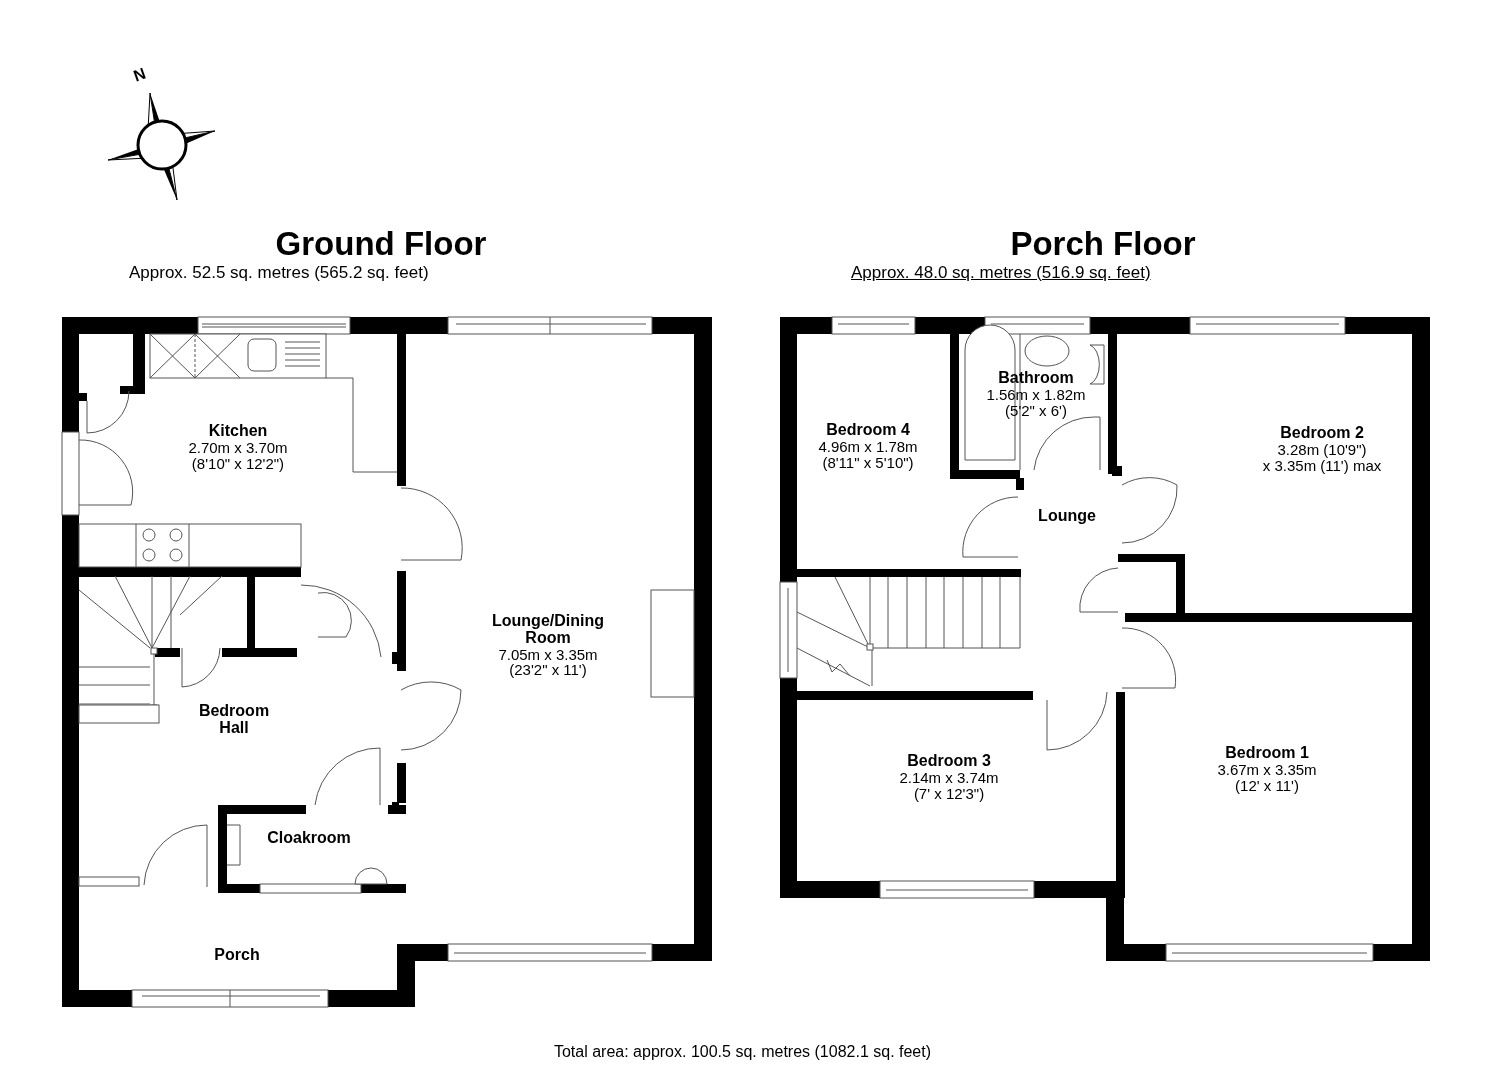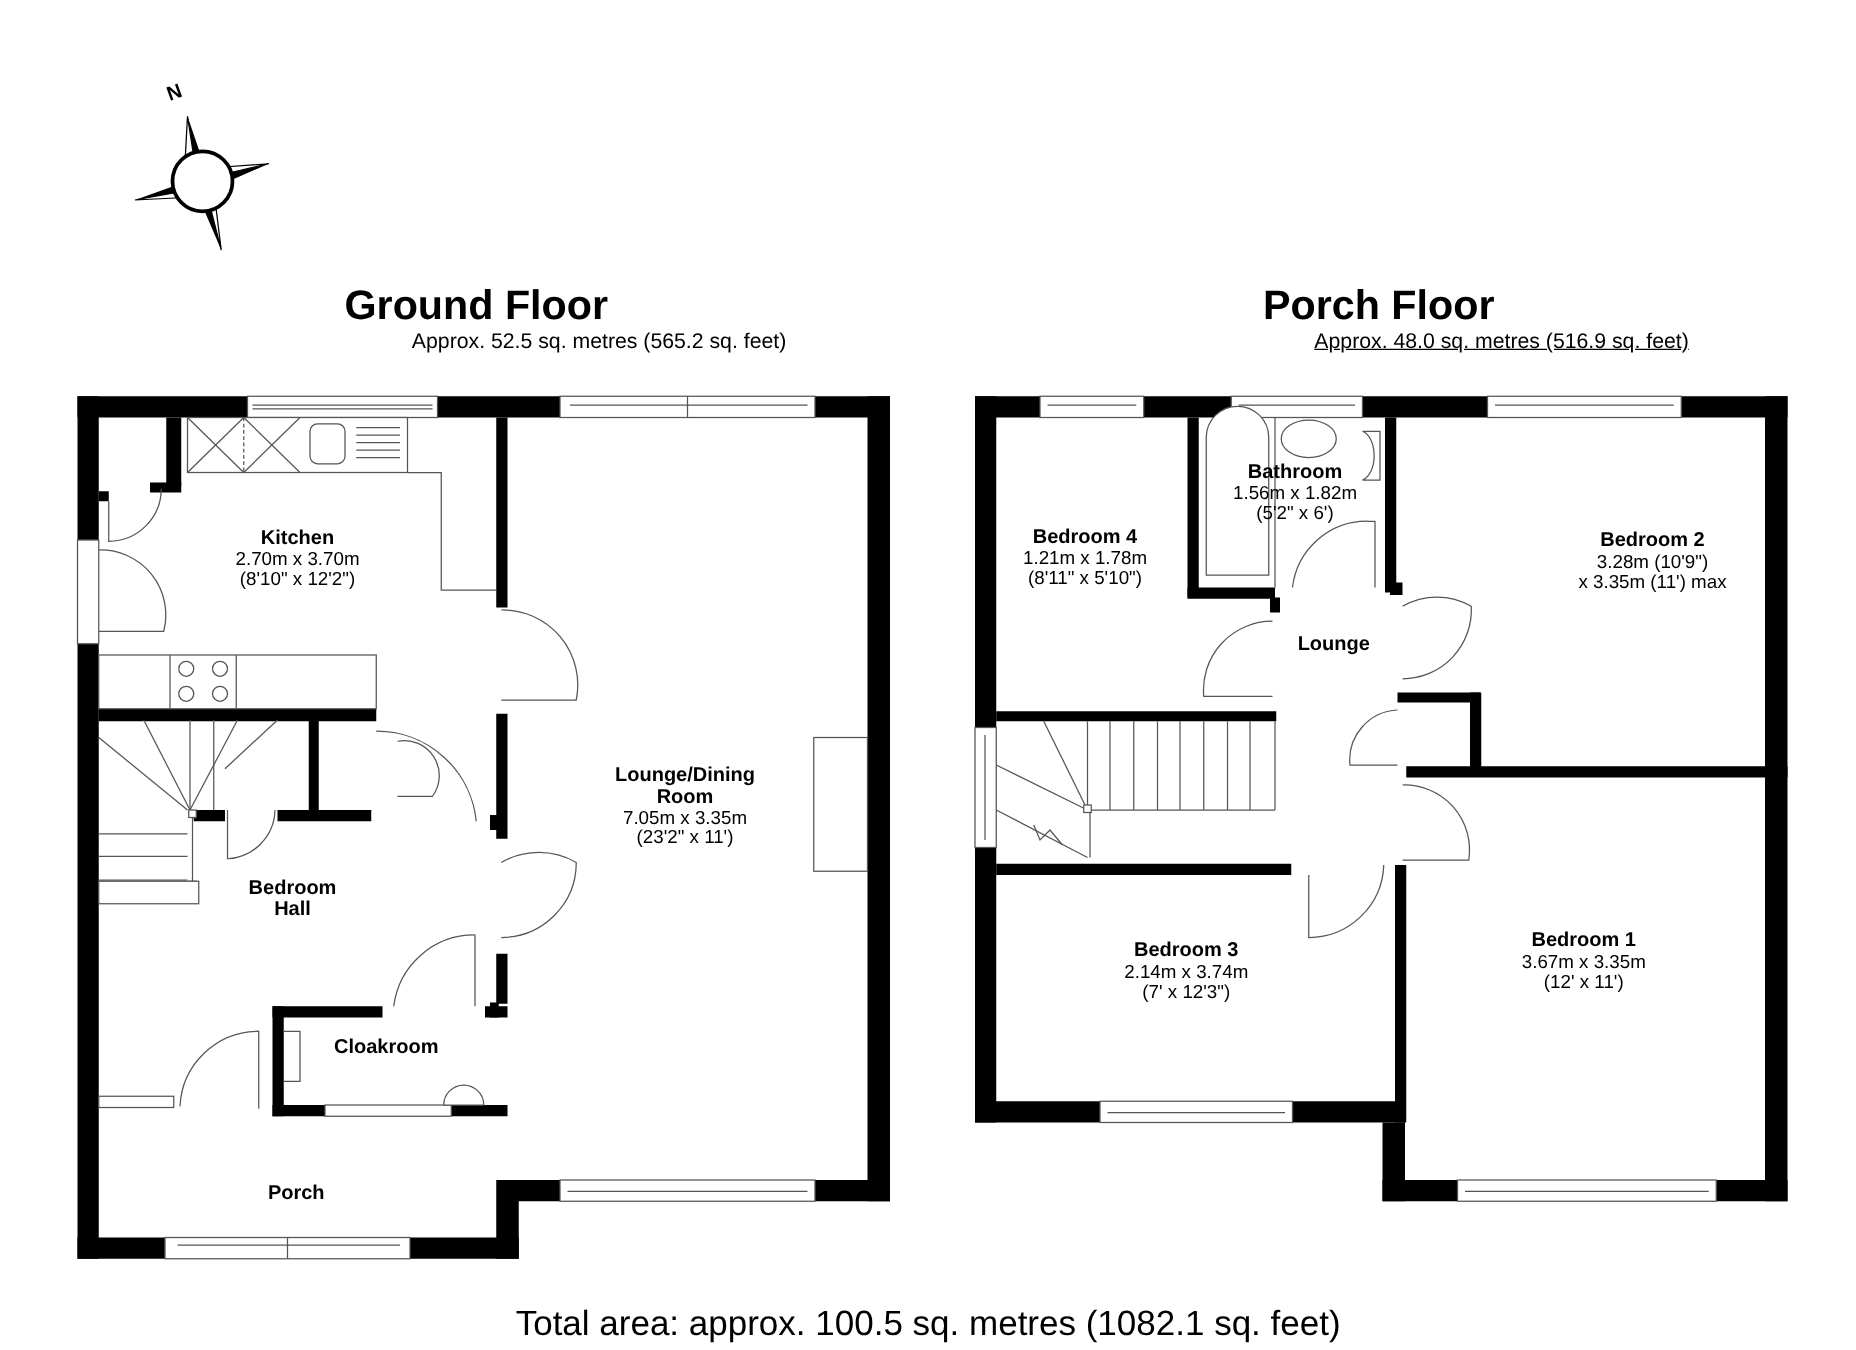--- a/index.html
+++ b/index.html
@@ -1,23 +1,23 @@
 <!DOCTYPE html>
 <html><head>
 <meta charset="utf-8">
 <style>
   html, body { margin:0; padding:0; background:#ffffff; }
   body { width:1485px; height:1080px; position:relative; overflow:hidden; font-family:"Liberation Sans", sans-serif; color:#000; }
   .abs { position:absolute; }
   .floor-title { position:absolute; font-weight:bold; font-size:33px; text-align:center; width:500px; }
-  .floor-sub { position:absolute; font-size:17px; text-align:right; width:500px; }
+  .floor-sub { position:absolute; font-size:17px; text-align:left; width:500px; }
   .room { position:absolute; text-align:center; line-height:1.05; transform:translate(-50%, 0); white-space:nowrap; }
   .room .name { font-weight:bold; font-size:16px; display:block; }
   .room .dim { font-size:15px; display:block; }
-  .total { position:absolute; left:0; width:1485px; top:1043px; text-align:center; font-size:28px; }
+  .total { position:absolute; left:0; width:1485px; top:1043px; text-align:center; font-size:16px; }
   svg { position:absolute; left:0; top:0; }
 </style>
 </head>
 <body>
 
 <svg width="1485" height="1080" viewBox="0 0 1485 1080">
 
   <g>
     <polygon points="150,93 166,140 156,132" fill="#000"></polygon>
     <polygon points="150,93 156,132 148,130" fill="#fff" stroke="#000" stroke-width="1"></polygon>
@@ -260,21 +260,21 @@
     <span class="name">Porch</span>
   </div>
 </div>
 
 <div>
   <div class="floor-title" style="left:853px;top:225px;">Porch Floor</div>
   <div class="floor-sub" style="left:851px;top:263px;text-decoration:underline;">Approx. 48.0 sq. metres (516.9 sq. feet)</div>
 
   <div class="room" style="left:868px;top:422px;">
     <span class="name">Bedroom 4</span>
-    <span class="dim">1.21m x 1.78m</span>
+    <span class="dim">4.96m x 1.78m</span>
     <span class="dim">(8'11" x 5'10")</span>
   </div>
 
   <div class="room" style="left:1036px;top:370px;">
     <span class="name">Bathroom</span>
     <span class="dim">1.56m x 1.82m</span>
     <span class="dim">(5'2" x 6')</span>
   </div>
 
   <div class="room" style="left:1322px;top:425px;">

